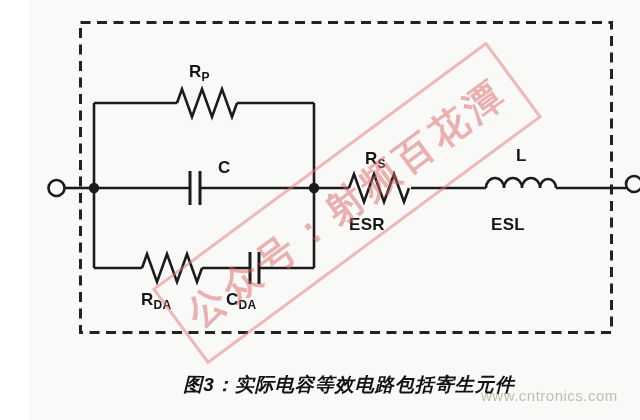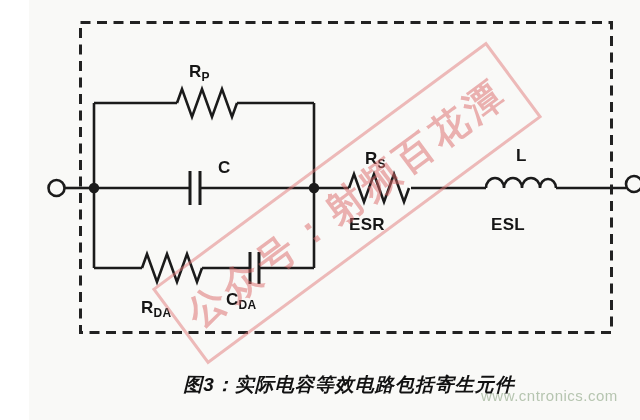--- a/index.html
+++ b/index.html
@@ -106,21 +106,21 @@
   <span class="lbl" style="left:189px;top:158px"><span>C</span></span>
 
   <span class="lbl" style="left:336px;top:149px"><span>R</span><sub>S</sub></span>
 
   <span class="lbl" style="left:320px;top:215px">ESR</span>
 
   <span class="lbl" style="left:487px;top:146px">L</span>
 
   <span class="lbl" style="left:462px;top:215px">ESL</span>
 
-  <span class="lbl" style="left:112px;top:298px"><span>R</span><sub>DA</sub></span>
+  <span class="lbl" style="left:112px;top:290px"><span>R</span><sub>DA</sub></span>
 
   <span class="lbl" style="left:197px;top:290px"><span>C</span><sub>DA</sub></span>
 
   <div class="stamp">
     <span class="stamp-text">公众号：射频百花潭</span>
   </div>
 
   <div class="site-watermark">www.cntronics.com</div>
 
   <div class="caption">图3：实际电容等效电路包括寄生元件</div>

